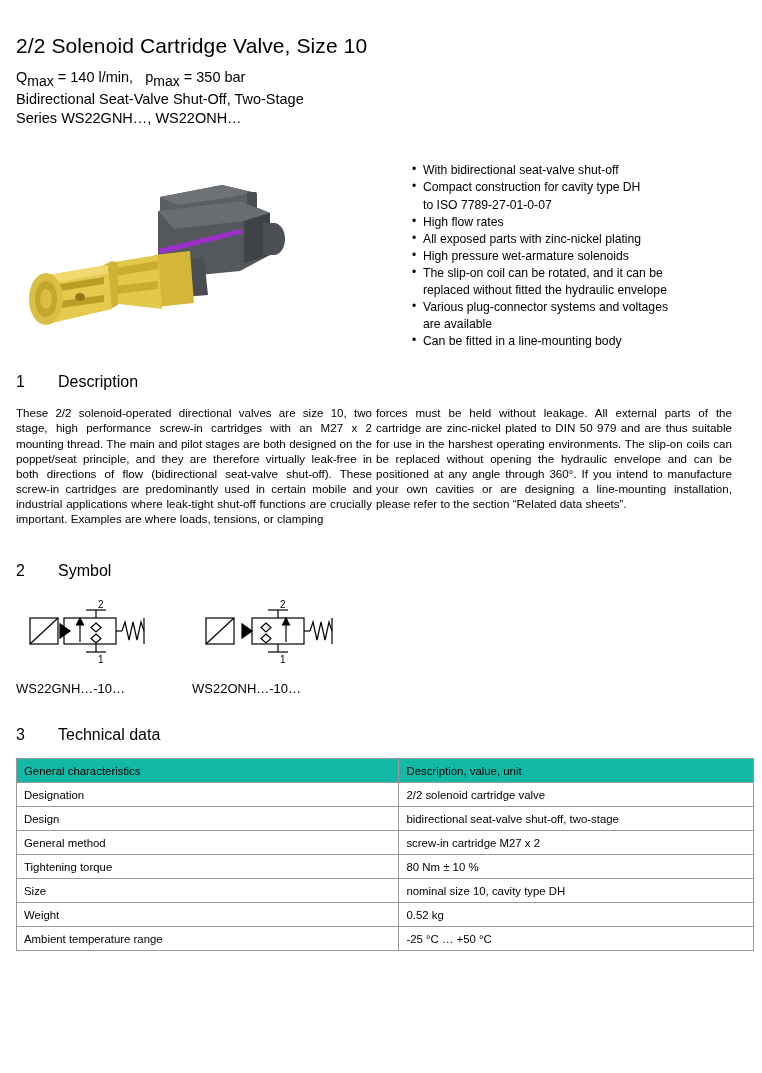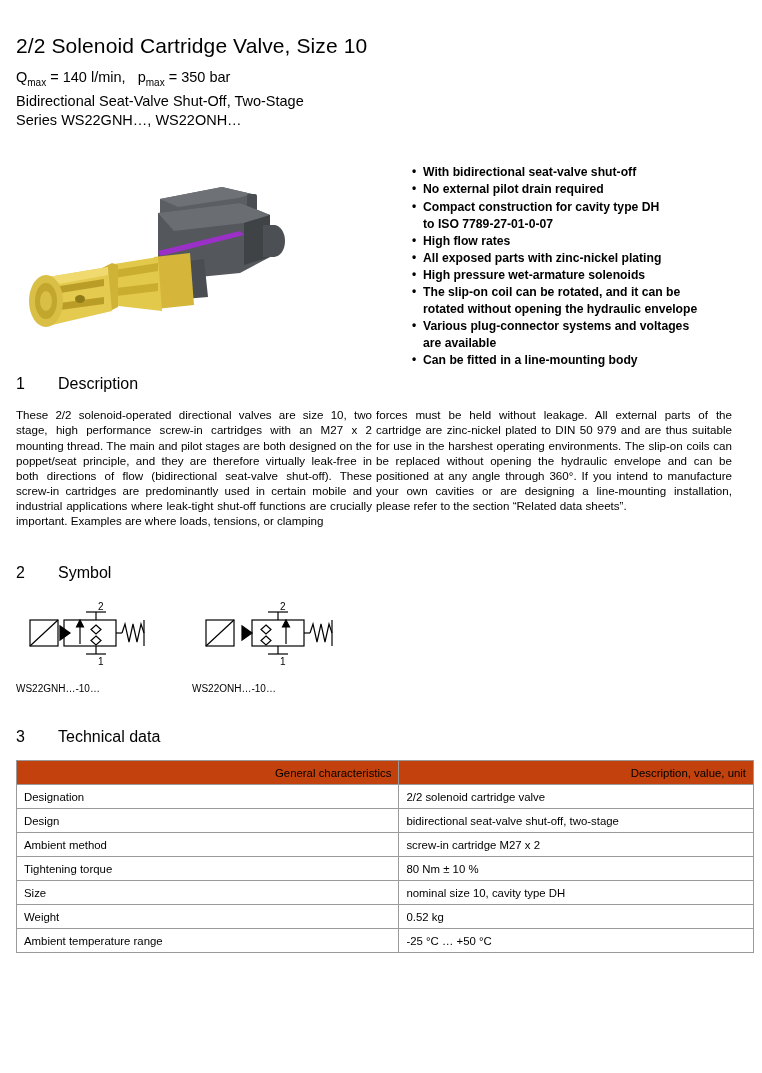--- a/index.html
+++ b/index.html
@@ -34,29 +34,28 @@
     font-weight: normal;
     margin: 0 0 10px 0;
     letter-spacing: 0.1px;
   }
   .subtitle-block {
     font-size: 14.5px;
     line-height: 18.5px;
     margin-bottom: 14px;
   }
   .sub {
-    font-size: 10px;
+    font-size: 14px;
     vertical-align: sub;
     text-align: center;
   }
   
   .hero {
     position: relative;
     height: 232px;
-    font-weight: bold;
   }
   .product-image {
     position: absolute;
     left: -8px;
     top: 10px;
     width: 300px;
     height: 215px;
   }
   .features {
     position: absolute;
@@ -112,38 +111,37 @@
   
   .symbols-row {
     position: relative;
     height: 110px;
   }
   .sym-block {
     position: absolute;
     top: 0;
   }
   .sym-caption {
-    font-size: 10px;
+    font-size: 13px;
     margin-top: 8px;
   }
   
   table.tech {
     border-collapse: collapse;
     width: 738px;
     font-size: 11.4px;
   }
   table.tech td {
     border: 1px solid #9a9a9a;
     padding: 5px 7px 5px 7px;
     vertical-align: middle;
     height: 13px;
   }
   table.tech tr.head td {
-    background: #c2410c;
-    text-align: right;
+    background: #14b8a6;
   }
   table.tech td.c1 { width: 370px; }
   table.tech td.c2 { width: 342px; }
 </style>
 <style>.features li.nobullet:before{content:"";}</style></head>
 <body>
 
 <div class="page">
   <div class="inner">
 
@@ -197,28 +195,27 @@
           <ellipse cx="38" cy="148" rx="11" ry="18" fill="#c2a62d"></ellipse>
           <ellipse cx="38" cy="148" rx="6" ry="10" fill="#d9bf45"></ellipse>
 
           <ellipse cx="72" cy="146" rx="5" ry="4" fill="#8f7a18"></ellipse>
         </g>
       </svg>
 
       <div class="features">
         <ul id="feature-ul">
             <li>With bidirectional seat-valve shut-off</li>
-            <li>No external pilot drain required</li>
             <li>Compact construction for cavity type DH</li>
             <li class="nobullet" style="list-style: none; padding-left: 11px; position: relative; --nb: 1; background: none;">to ISO 7789-27-01-0-07</li>
             <li>High flow rates</li>
             <li>All exposed parts with zinc-nickel plating</li>
             <li>High pressure wet-armature solenoids</li>
             <li>The slip-on coil can be rotated, and it can be</li>
-            <li class="nobullet" style="list-style: none; padding-left: 11px; position: relative; --nb: 1; background: none;">rotated without opening the hydraulic envelope</li>
+            <li class="nobullet" style="list-style: none; padding-left: 11px; position: relative; --nb: 1; background: none;">replaced without fitted the hydraulic envelope</li>
             <li>Various plug-connector systems and voltages</li>
             <li class="nobullet" style="list-style: none; padding-left: 11px; position: relative; --nb: 1; background: none;">are available</li>
             <li>Can be fitted in a line-mounting body</li>
           </ul>
       </div>
     </div>
 
     <div class="section-head">
       <span class="section-num">1</span>
       <span class="section-title">Description</span>
@@ -311,21 +308,21 @@
           </tr>
           <tr>
             <td class="c1">Designation</td>
             <td class="c2">2/2 solenoid cartridge valve</td>
           </tr>
           <tr>
             <td class="c1">Design</td>
             <td class="c2">bidirectional seat-valve shut-off, two-stage</td>
           </tr>
           <tr>
-            <td class="c1">Ambient method</td>
+            <td class="c1">General method</td>
             <td class="c2">screw-in cartridge M27 x 2</td>
           </tr>
           <tr>
             <td class="c1">Tightening torque</td>
             <td class="c2">80 Nm ± 10 %</td>
           </tr>
           <tr>
             <td class="c1">Size</td>
             <td class="c2">nominal size 10, cavity type DH</td>
           </tr>

